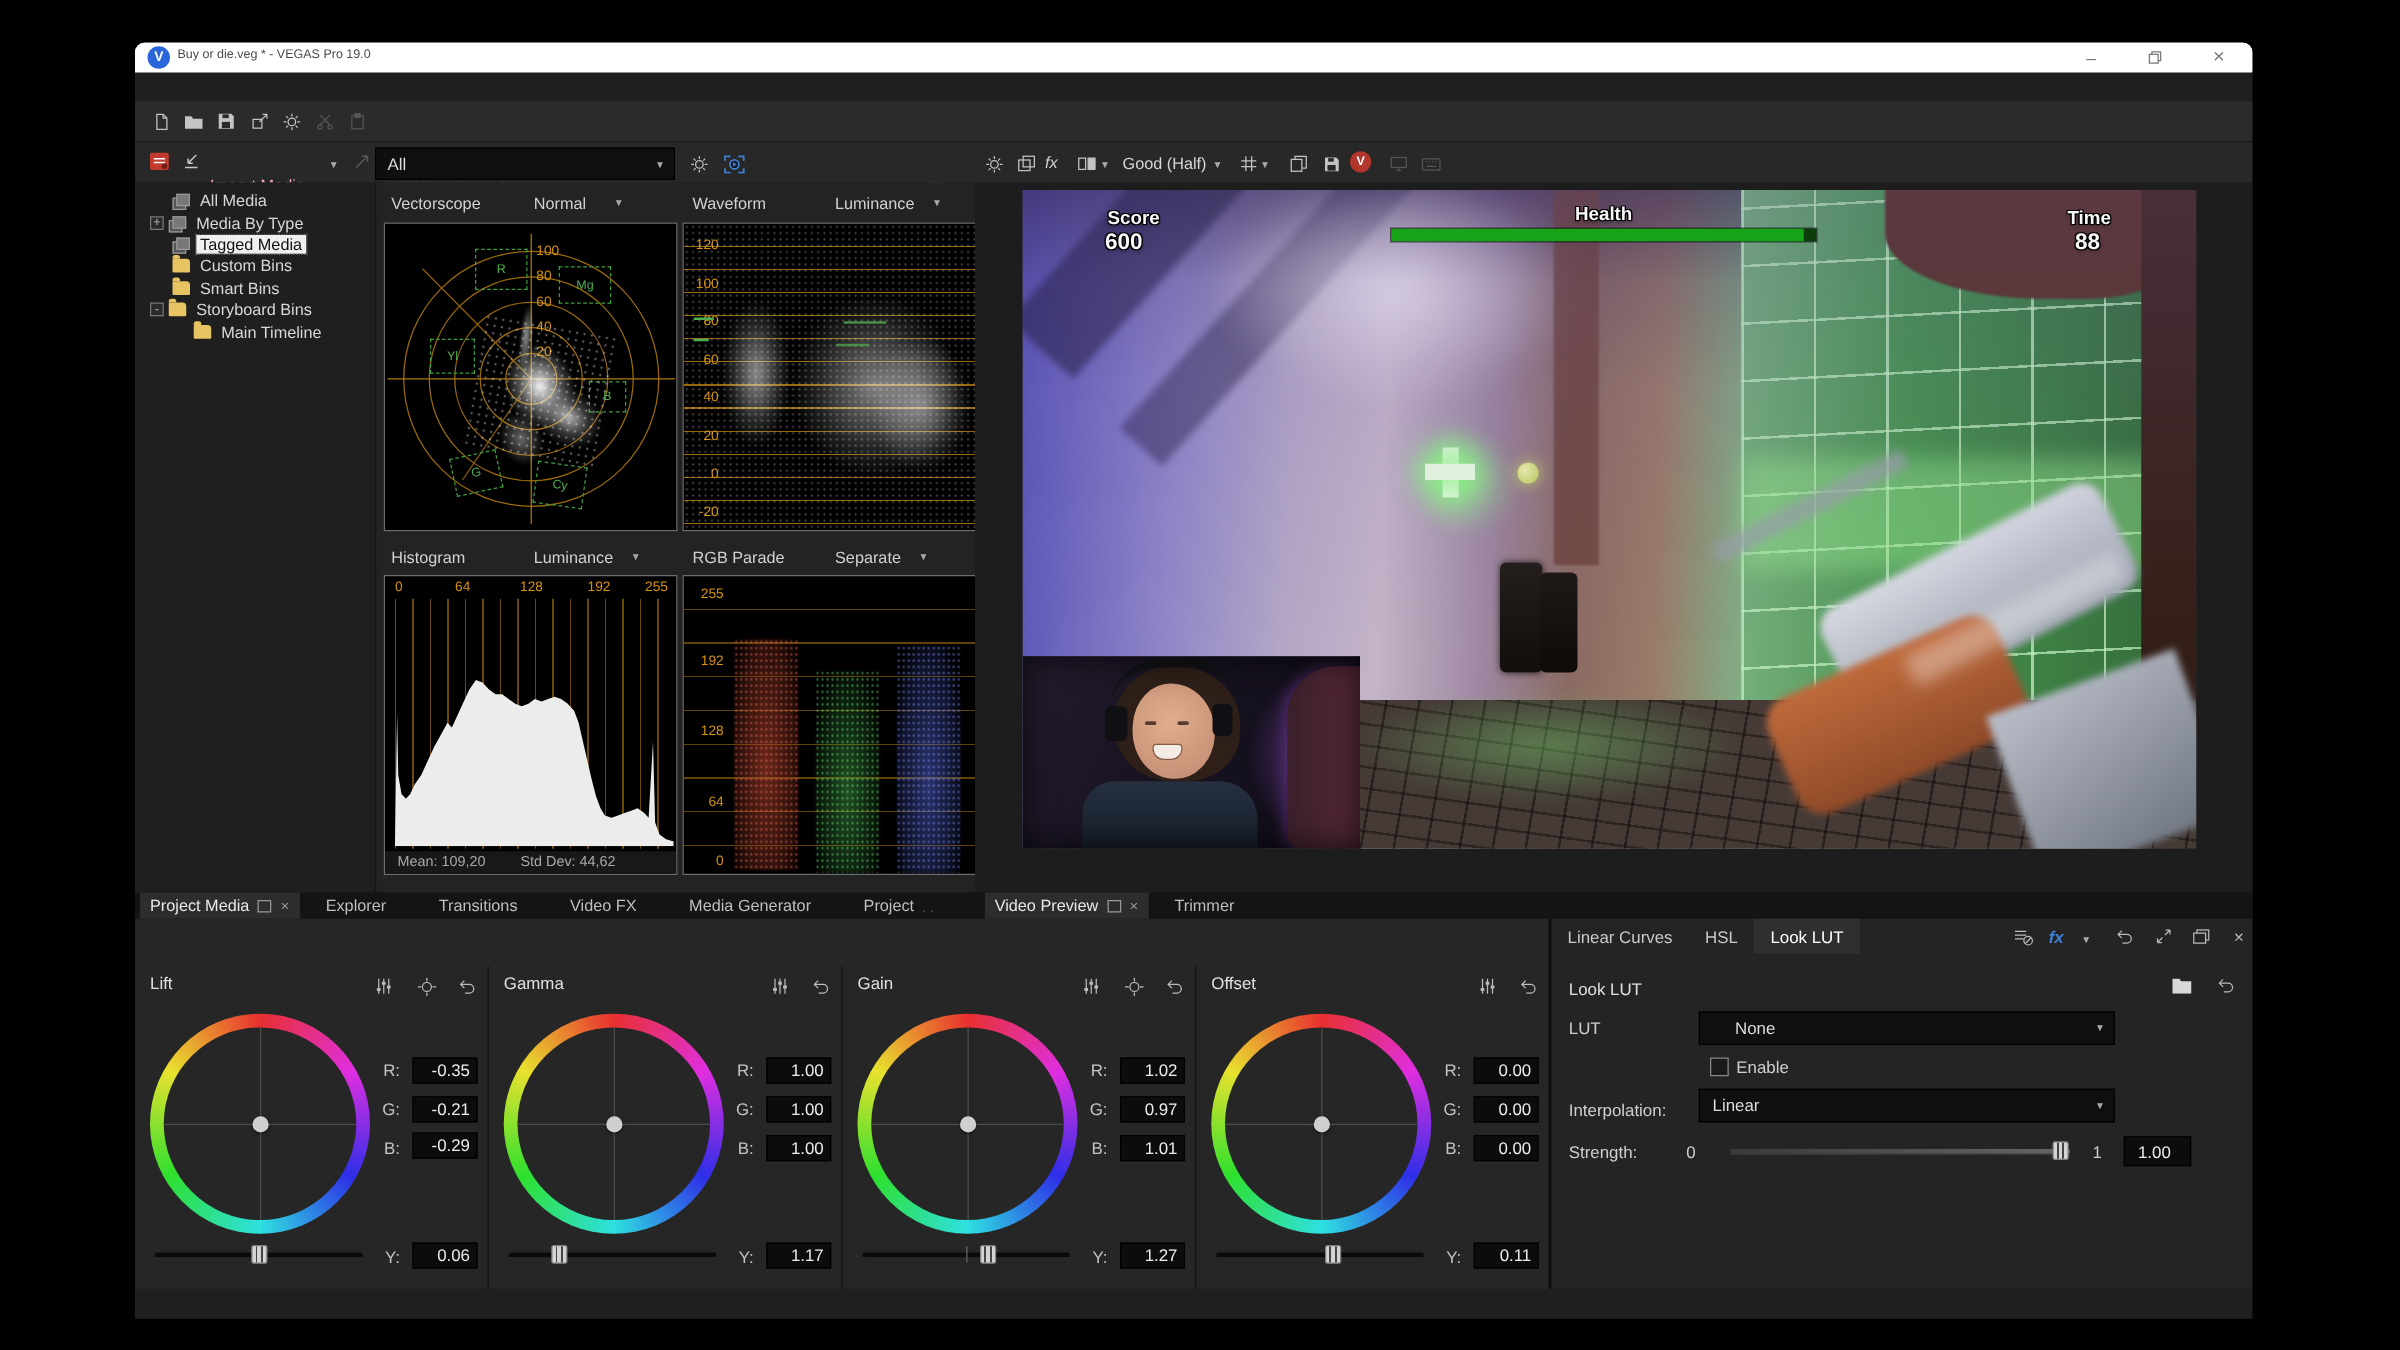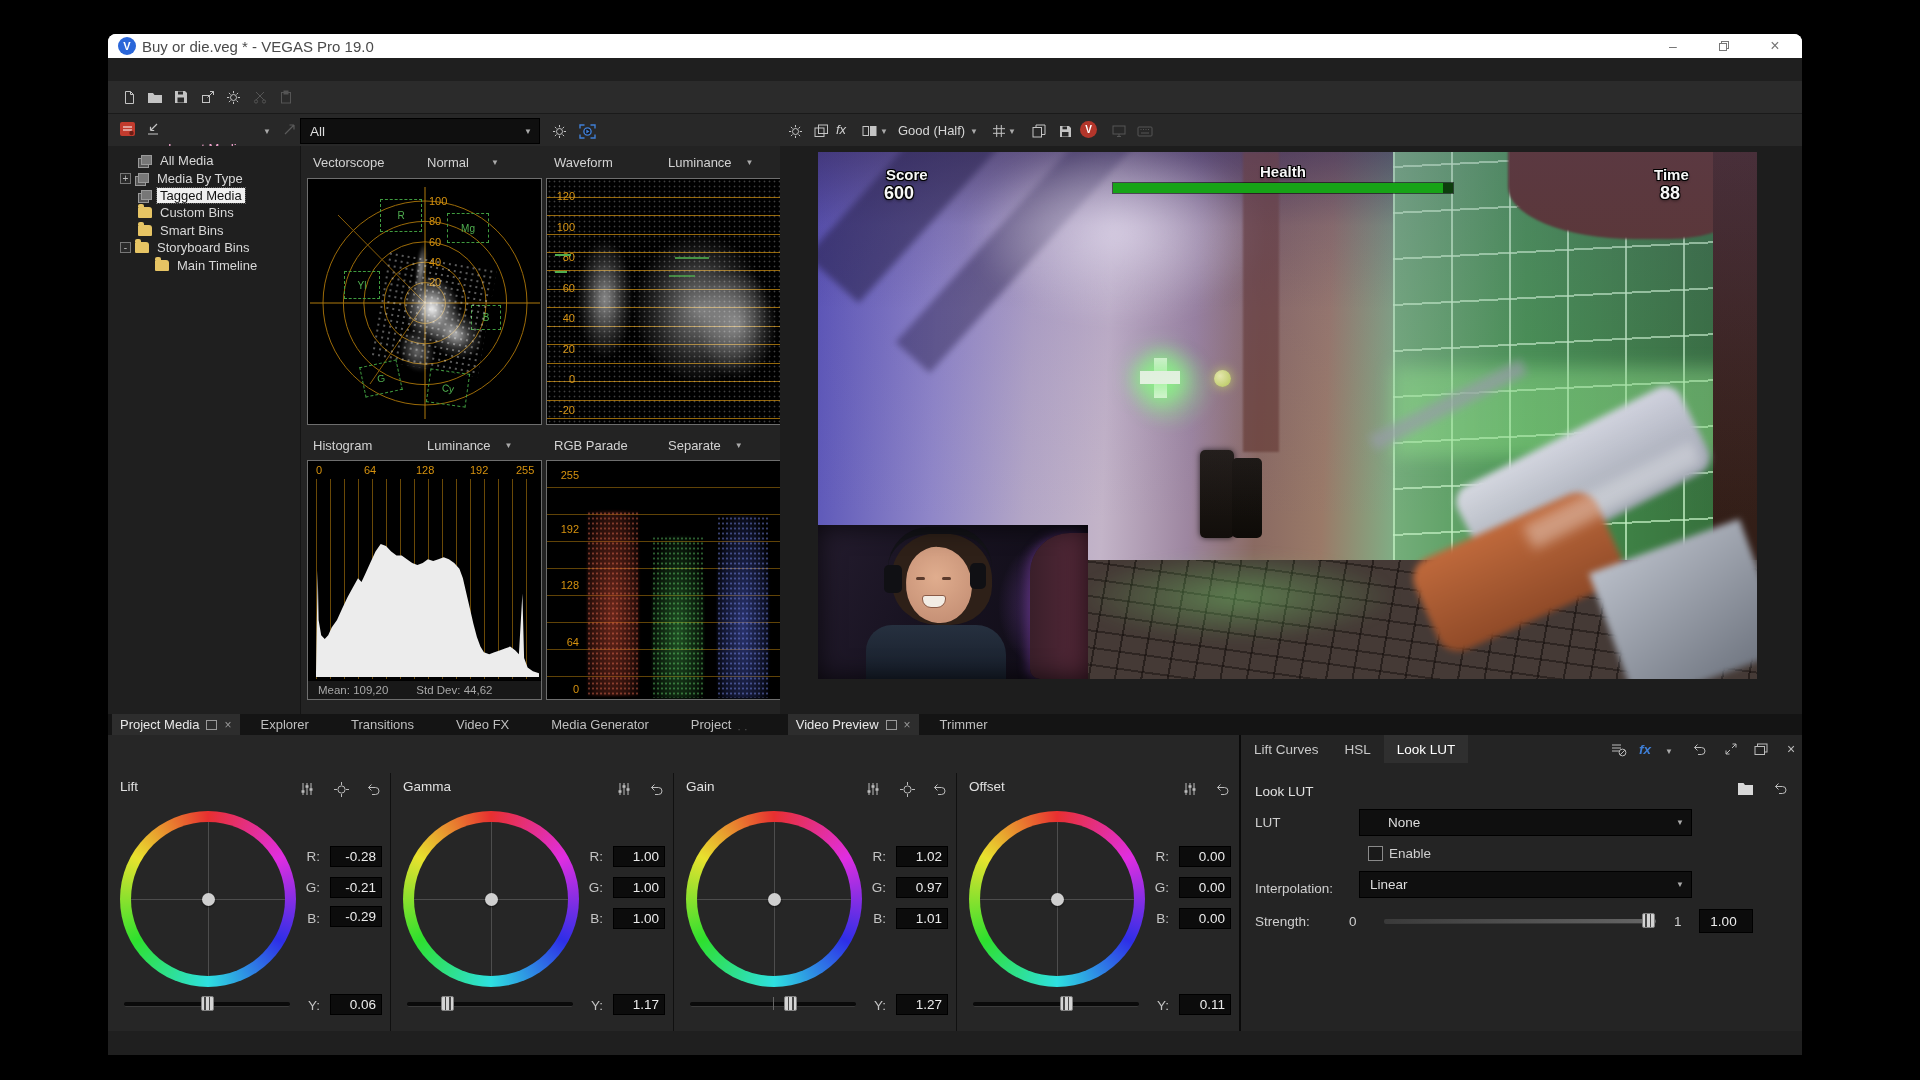--- a/index.html
+++ b/index.html
@@ -5,21 +5,21 @@
   html,body{margin:0;padding:0}
   body{width:1920px;height:1080px;background:#000;overflow:hidden;position:relative;
        font-family:"Liberation Sans","DejaVu Sans",sans-serif;color:#ccc;}
   .abs{position:absolute}
   .win{position:absolute;left:108px;top:34px;width:1694px;height:1021px;background:#1f1f1f;
        border-radius:8px 8px 0 0;overflow:hidden}
   
   .titlebar{left:0;top:0;width:100%;height:24px;background:#fff}
   .app-badge{left:10px;top:3px;width:18px;height:18px;border-radius:50%;background:#2a66d9;color:#fff;
              font-size:11px;font-weight:bold;display:flex;align-items:center;justify-content:center}
-  .title-text{left:34px;top:4px;font-size:15px;color:#4a4a4a;white-space:nowrap}
+  .title-text{left:34px;top:4px;font-size:10px;color:#4a4a4a;white-space:nowrap}
   .winbtn{top:0;width:34px;height:24px;display:flex;align-items:center;justify-content:center;color:#777;font-size:14px}
   
   .menubar{left:0;top:24px;width:100%;height:23px;background:#fff;display:flex;align-items:center;padding-left:6px;box-sizing:border-box}
   .menu-item{padding:0 9px;font-size:13.5px;color:#222}
   .menu-item u{text-decoration:underline}
   
   .toolbar1{left:0;top:47px;width:100%;height:32px;background:#2b2b2b}
   .ticon{top:5px;width:22px;height:22px;display:flex;align-items:center;justify-content:center}
   .vs-tab{left:200px;top:47px;width:472px;height:32px;background:#3d3d3d;display:flex;align-items:center}
   .vs-tab-label{margin-left:13px;font-size:13.5px;color:#e3e3e3}
@@ -544,21 +544,21 @@
           </svg>
         </div>
       <div class="wheel abs">
         <div class="wheel-inner">
             <div class="hline"></div>
             <div class="vline"></div>
             <div class="wheel-dot"></div>
           </div>
       </div>
       <span class="rgbrow-label abs" style="left:186px;top:76px">R:</span>
-      <div class="valbox abs" style="top:73px">-0.28</div>
+      <div class="valbox abs" style="top:73px">-0.35</div>
       <span class="rgbrow-label abs" style="left:186px;top:107px">G:</span>
       <div class="valbox abs" style="top:104px">-0.21</div>
       <span class="rgbrow-label abs" style="left:186px;top:138px">B:</span>
       <div class="valbox abs" style="top:133px">-0.29</div>
       <div class="sl-track abs" style="left:16px;top:229px;width:166px">
         <div class="sl-handle" style="left: calc(50% - 6px);"></div>
         </div>
       <span class="rgbrow-label abs" style="left:186px;top:225px">Y:</span>
       <div class="valbox abs" style="top:221px">0.06</div>
     </div>
@@ -668,21 +668,21 @@
       <div class="sl-track abs" style="left:16px;top:229px;width:166px">
         <div class="sl-handle" style="left: calc(56% - 6px);"></div>
         </div>
       <span class="rgbrow-label abs" style="left:186px;top:225px">Y:</span>
       <div class="valbox abs" style="top:221px">0.11</div>
     </div>
   </div>
 
   <div class="abs lutpanel">
     <div class="abs" style="left:0;top:0;display:flex">
-      <span class="ltab">Lift Curves</span>
+      <span class="ltab">Linear Curves</span>
       <span class="ltab">HSL</span>
       <span class="ltab ltab-active">Look LUT</span>
     </div>
     <div class="abs licon" style="left:368px">
       <svg width="16" height="15" viewBox="0 0 16 15" fill="none" stroke="#bbb">
           <path d="M1 3h9M1 6h9M1 9h7"></path>
           <circle cx="11.5" cy="10.5" r="3.4"></circle>
           <path d="M9.2 12.8l4.6-4.6"></path>
         </svg>
       </div>

